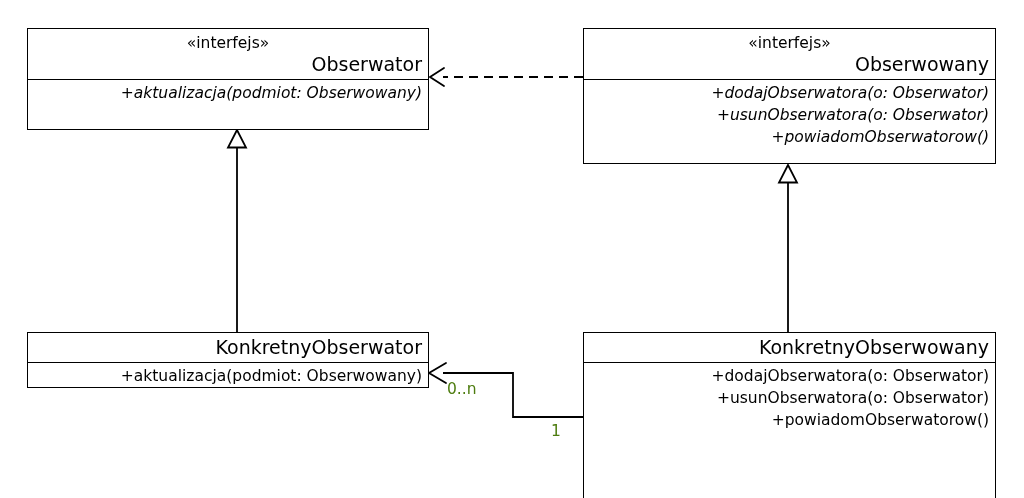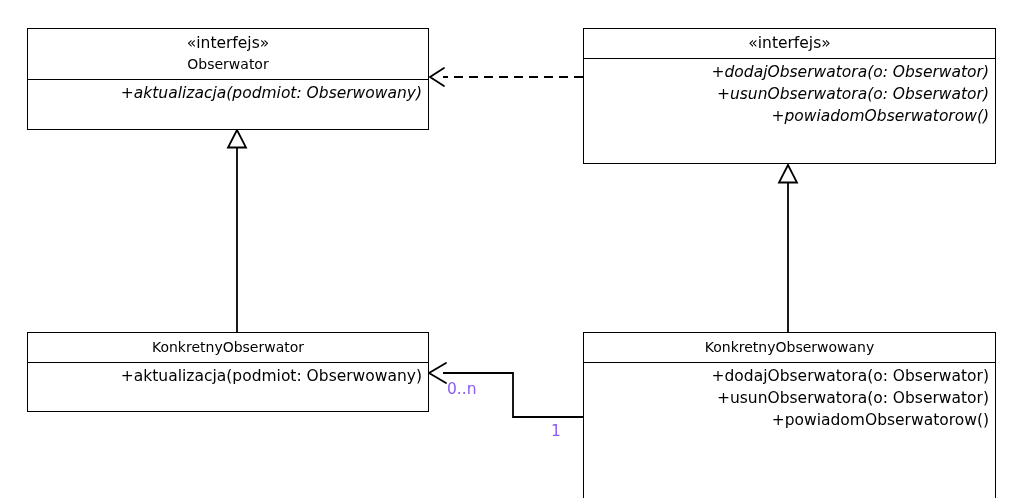--- a/index.html
+++ b/index.html
@@ -52,44 +52,44 @@
   }
   .stereotype {
     display: block;
     font-size: 15.5px;
     line-height: 21px;
     text-align: center;
     white-space: nowrap;
   }
   .class-name {
     display: block;
-    font-size: 14px;
+    font-size: 19px;
     line-height: 21px;
-    text-align: center;
+    text-align: right;
     white-space: nowrap;
   }
   .member {
     display: block;
     font-size: 15.5px;
     line-height: 22px;
     white-space: nowrap;
     text-align: right;
   }
   .member.abstract { font-style: italic; }
 
   
   .c-grow { flex: 1 1 auto; }
 
   
   .mult-label {
     position: absolute;
     font-size: 15.5px;
     line-height: 18px;
     white-space: nowrap;
-    color: #8b5cf6;
+    color: #4d7c0f;
   }
 </style>
 </head>
 <body>
 
 <div id="diagram">
 
   <svg id="edges" viewBox="0 0 1024 498" width="1024" height="498">
 
      Obserwator (dashed, open arrow) --&gt;
@@ -123,29 +123,30 @@
       <span class="class-name">Obserwator</span>
     </div>
     <div class="compartment c-grow">
       <span class="member abstract">+aktualizacja(podmiot: Obserwowany)</span>
     </div>
   </div>
 
   <div class="uml-class" style="left:583px; top:28px; width:413px; height:136px;">
     <div class="compartment c-title">
       <span class="stereotype">«interfejs»</span>
+      <span class="class-name">Obserwowany</span>
     </div>
     <div class="compartment c-grow">
       <span class="member abstract">+dodajObserwatora(o: Obserwator)</span>
       <span class="member abstract">+usunObserwatora(o: Obserwator)</span>
       <span class="member abstract">+powiadomObserwatorow()</span>
     </div>
   </div>
 
-  <div class="uml-class" style="left:27px; top:332px; width:402px; height:80px;">
+  <div class="uml-class" style="left:27px; top:332px; width:402px; height:56px;">
     <div class="compartment c-title">
       <span class="class-name">KonkretnyObserwator</span>
     </div>
     <div class="compartment c-grow">
       <span class="member">+aktualizacja(podmiot: Obserwowany)</span>
     </div>
   </div>
 
   <div class="uml-class" style="left:583px; top:332px; width:413px; height:176px;">
     <div class="compartment c-title">

